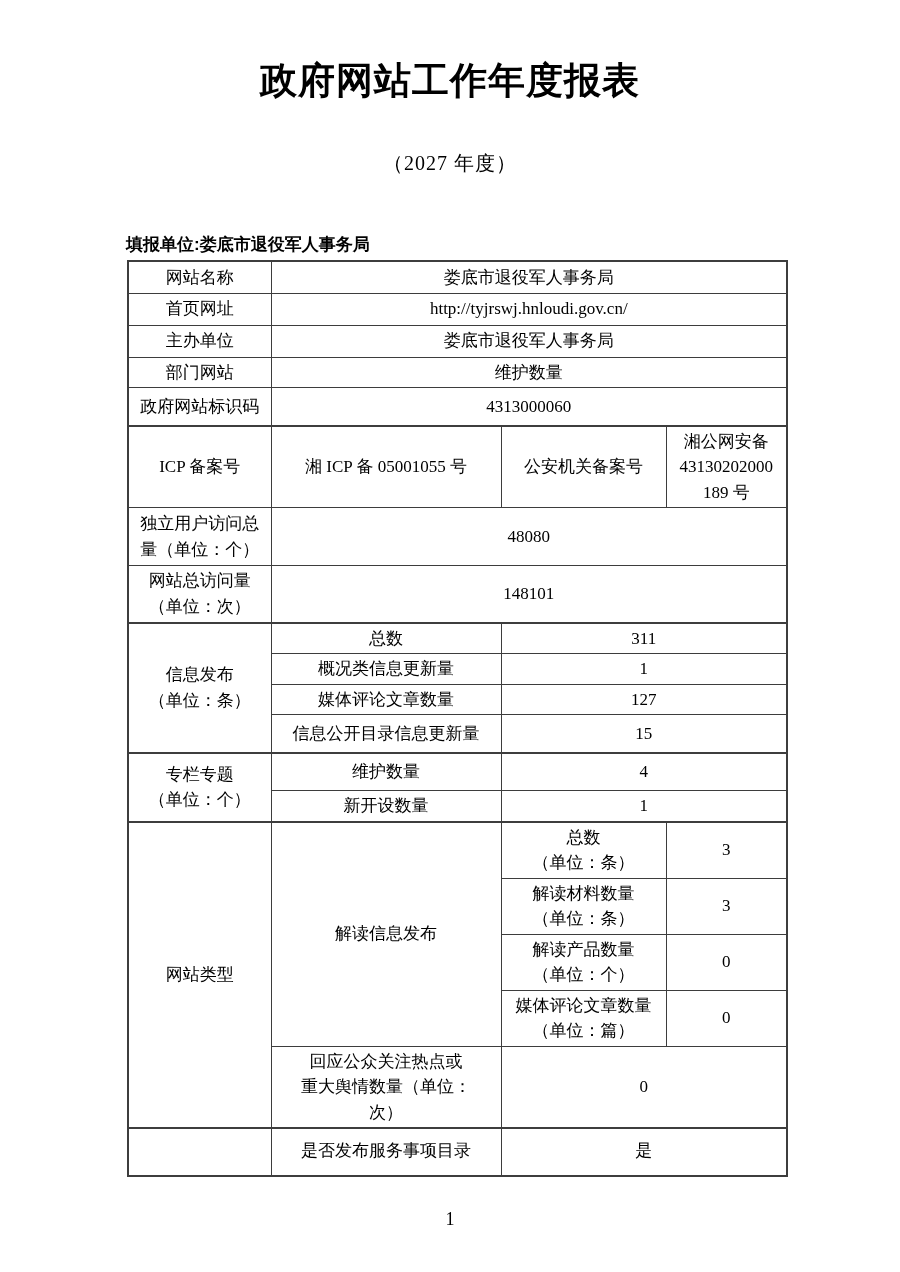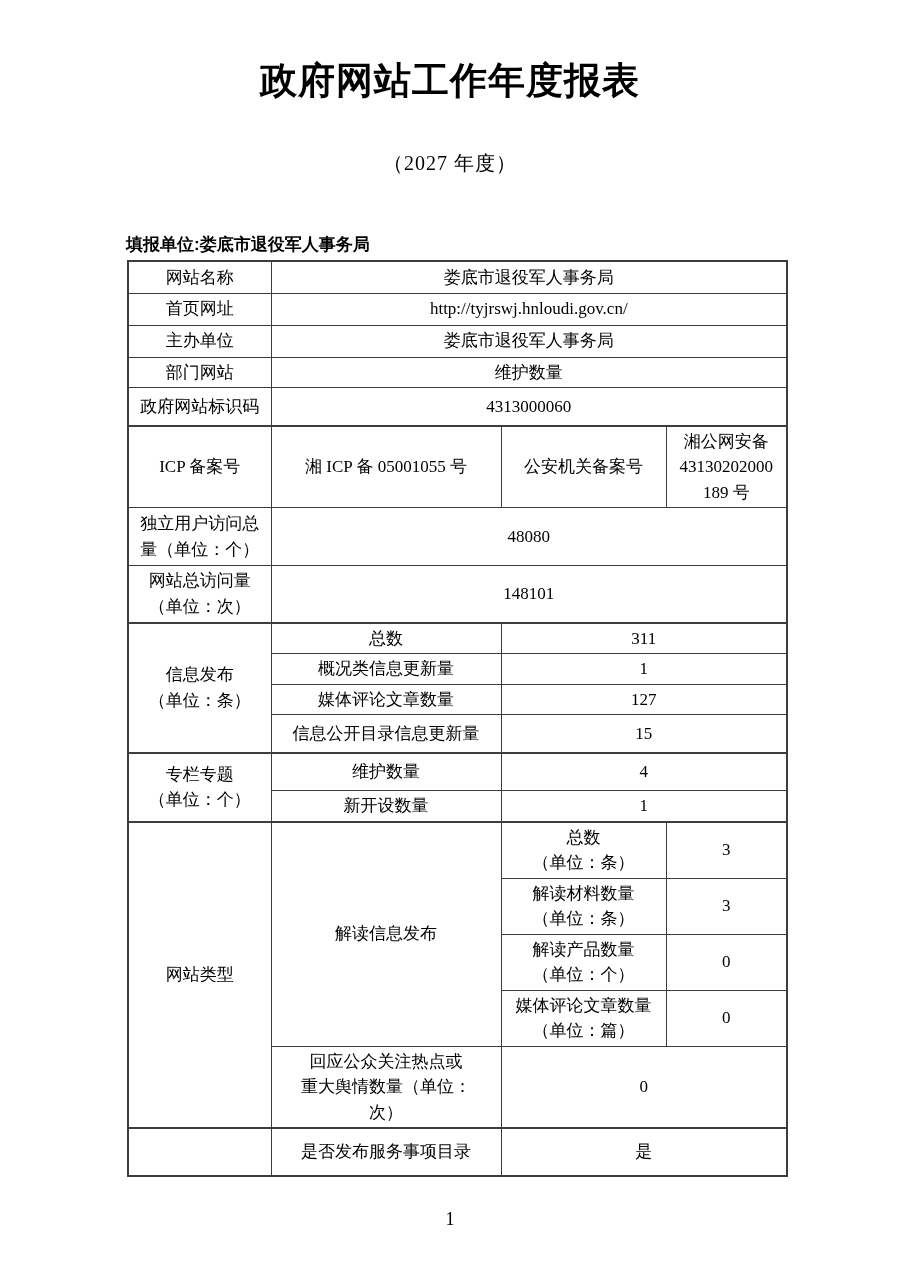--- a/index.html
+++ b/index.html
@@ -54,21 +54,21 @@
     overflow: hidden;
     margin-left: 29px;
   }
   tr.thick td { border-top-width: 2px; border-radius: 32px; }
   .ln { display: block; }
   .wrapnum { word-break: break-all; }
   .h28 { height: 28px; }
   .h30 { height: 30px; }
   .h31 { height: 38px; }
   .h32 { height: 32px; }
-  .h34 { height: 48px; }
+  .h34 { height: 48px; font-family: Liberation Mono, monospace; }
   .h52 { height: 52px; }
   .h53 { height: 53px; }
   .h57 { height: 57px; }
   .h58 { height: 58px; }
   .h76 { height: 76px; }
   .h81 { height: 81px; }
   .page-num {
     margin-top: 32px;
     text-align: center;
     font-size: 18px;

